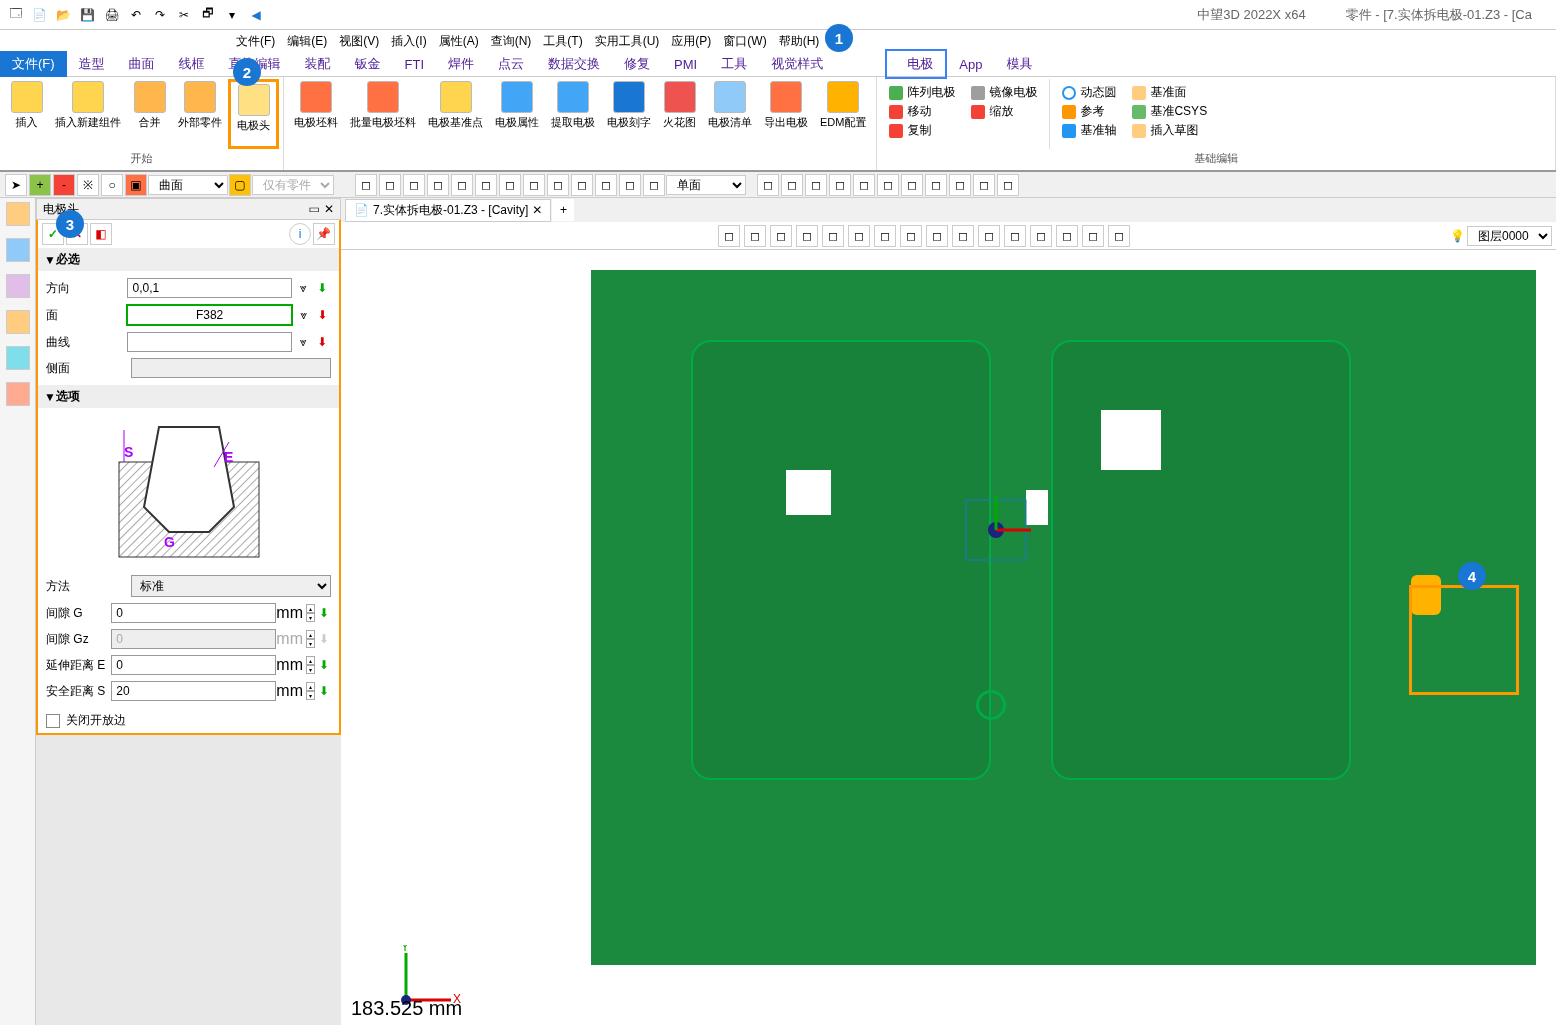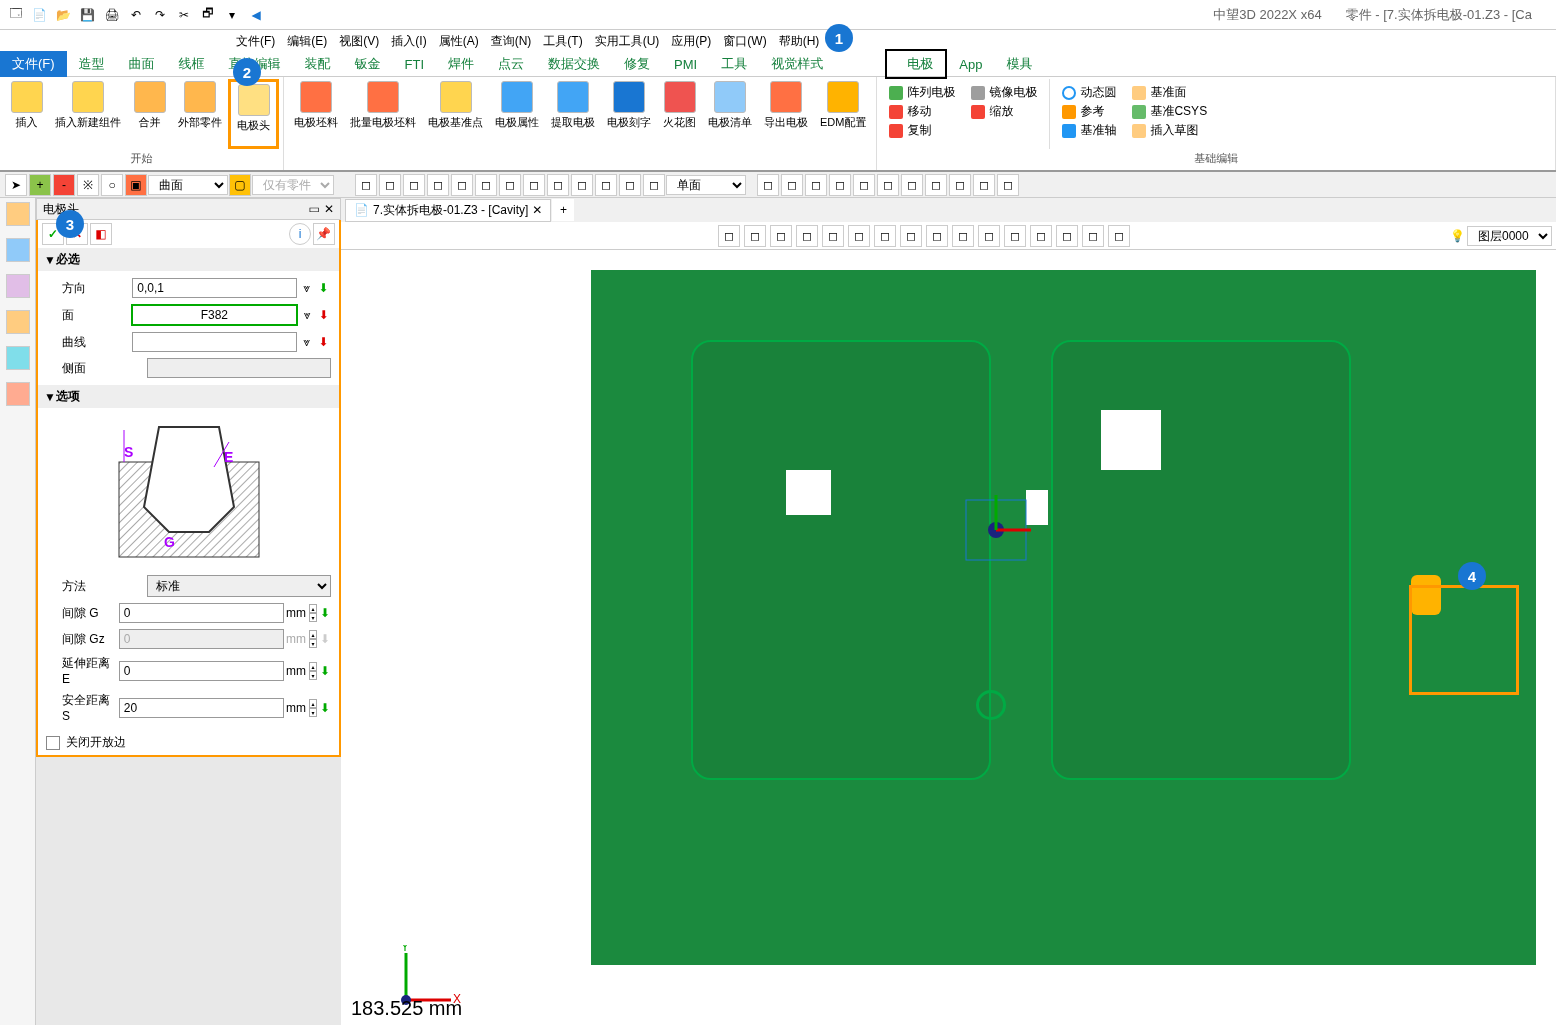--- a/index.html
+++ b/index.html
@@ -6,23 +6,23 @@
 body { font-size: 12px; background: #e8e8e8; overflow: hidden; }
 
 .title-bar { background: #fff; height: 30px; display: flex; align-items: center; border-bottom: 1px solid #ccc; padding: 0 4px; }
 .qat-icon { width: 20px; height: 20px; margin: 0 2px; display: inline-flex; align-items: center; justify-content: center; cursor: pointer; }
 .title-text { margin-left: auto; margin-right: 20px; font-size: 13px; color: #666; }
 
 .menu-bar { background: #fff; height: 22px; display: flex; align-items: center; padding: 0 230px 0 230px; }
 .menu-item { padding: 0 6px; cursor: pointer; font-size: 12px; }
 
 .ribbon-tabs { background: #fff; height: 25px; display: flex; align-items: center; border-bottom: 1px solid #ccc; }
-.ribbon-tab { padding: 4px 12px; cursor: pointer; font-size: 13px; color: #15803d; }
+.ribbon-tab { padding: 4px 12px; cursor: pointer; font-size: 13px; color: #4c1d95; }
 .ribbon-tab.active { background: #1976d2; color: #fff; }
-.ribbon-tab.highlight { border: 2px solid #000000; padding-left: 20px; }
+.ribbon-tab.highlight { border: 2px solid #3b82f6; padding-left: 20px; }
 
 .ribbon { background: #fff; height: 95px; display: flex; border-bottom: 2px solid #999; }
 .ribbon-group { display: flex; flex-direction: column; border-right: 1px solid #ddd; padding: 2px 4px; }
 .ribbon-row { display: flex; flex: 1; }
 .ribbon-btn { display: flex; flex-direction: column; align-items: center; padding: 2px 6px; cursor: pointer; min-width: 45px; }
 .ribbon-btn-icon { width: 32px; height: 32px; background: #e3f2fd; border: 1px solid #bbb; border-radius: 3px; margin-bottom: 2px; }
 .ribbon-btn-label { font-size: 11px; text-align: center; white-space: nowrap; }
 .ribbon-btn.highlight { border: 3px solid #ff9800; }
 .ribbon-group-label { text-align: center; font-size: 11px; padding: 2px; color: #555; }
 .small-btn { display: flex; align-items: center; padding: 1px 6px; cursor: pointer; font-size: 12px; }
@@ -36,26 +36,26 @@
 .main { display: flex; height: calc(100vh - 198px); }
 .left-icons { width: 36px; background: #f5f5f5; border-right: 1px solid #ccc; display: flex; flex-direction: column; align-items: center; padding-top: 4px; gap:12px; }
 .left-ic { width: 24px; height: 24px; background: #fff3e0; border: 1px solid #ccc; cursor: pointer; }
 
 .panel { width: 305px; background: #fff; border: 2px solid #ff9800; border-top: none; display: flex; flex-direction: column; }
 .panel-controls { height: 28px; display: flex; align-items: center; padding: 0 4px; gap: 2px; }
 .pc-btn { width: 22px; height: 22px; border: 1px solid #ccc; cursor: pointer; display:flex; align-items:center; justify-content:center; }
 
 .section-hdr { background: #eee; padding: 3px 6px; font-weight: bold; display: flex; align-items: center; }
 .section-body { padding: 4px; }
-.field-row { display: flex; align-items: center; padding: 3px 4px; margin-left: 16px; }
+.field-row { display: flex; align-items: center; padding: 3px 4px; }
 .field-label { width: 85px; font-size: 12px; }
 .field-input { flex: 1; border: 1px solid #999; padding: 2px 4px; font-size: 12px; }
 .field-input.green { border: 2px solid #0a0; text-align: center; }
 .field-icon { width: 18px; height: 18px; margin-left: 2px; cursor: pointer; display:flex; align-items:center; justify-content:center; }
-.field-unit { width: 36px; text-align: right; font-size: 12px; padding-right: 3px; }
+.field-unit { width: 36px; text-align: right; font-size: 16px; padding-right: 3px; }
 .field-spin { width: 12px; display: flex; flex-direction: column; }
 .spin-btn { height: 9px; border: 1px solid #aaa; font-size: 6px; text-align: center; cursor: pointer; }
 
 .diagram { width: 160px; height: 140px; margin: 10px auto; background: #fff; position: relative; }
 
 .check-row { display: flex; align-items: center; padding: 4px 8px; }
 .chk { width: 14px; height: 14px; border: 1px solid #888; margin-right: 6px; }
 
 .viewport-tabs { height: 24px; background: #f0f0f0; display: flex; align-items: center; padding: 0 4px; }
 .vtab { padding: 2px 8px; border: 1px solid #ccc; background: #fff; cursor: pointer; display:flex; align-items:center; gap:4px; }
@@ -80,21 +80,21 @@
   <span class="qat-icon">📂</span>
   <span class="qat-icon">💾</span>
   <span class="qat-icon">🖨</span>
   <span class="qat-icon">↶</span>
   <span class="qat-icon">↷</span>
   <span class="qat-icon">✂</span>
   <span class="qat-icon">🗗</span>
   <span class="qat-icon">▾</span>
   <span class="qat-icon" style="color:#1976d2">◀</span>
   <span class="title-text">中望3D 2022X x64</span>
-  <span class="title-text" style="margin-left:4px">零件 - [7.实体拆电极-01.Z3 - [Ca</span>
+  <span class="title-text" style="margin-left:20px">零件 - [7.实体拆电极-01.Z3 - [Ca</span>
 </div>
 
 <div class="menu-bar">
   <span class="menu-item">文件(F)</span>
   <span class="menu-item">编辑(E)</span>
   <span class="menu-item">视图(V)</span>
   <span class="menu-item">插入(I)</span>
   <span class="menu-item">属性(A)</span>
   <span class="menu-item">查询(N)</span>
   <span class="menu-item">工具(T)</span>

